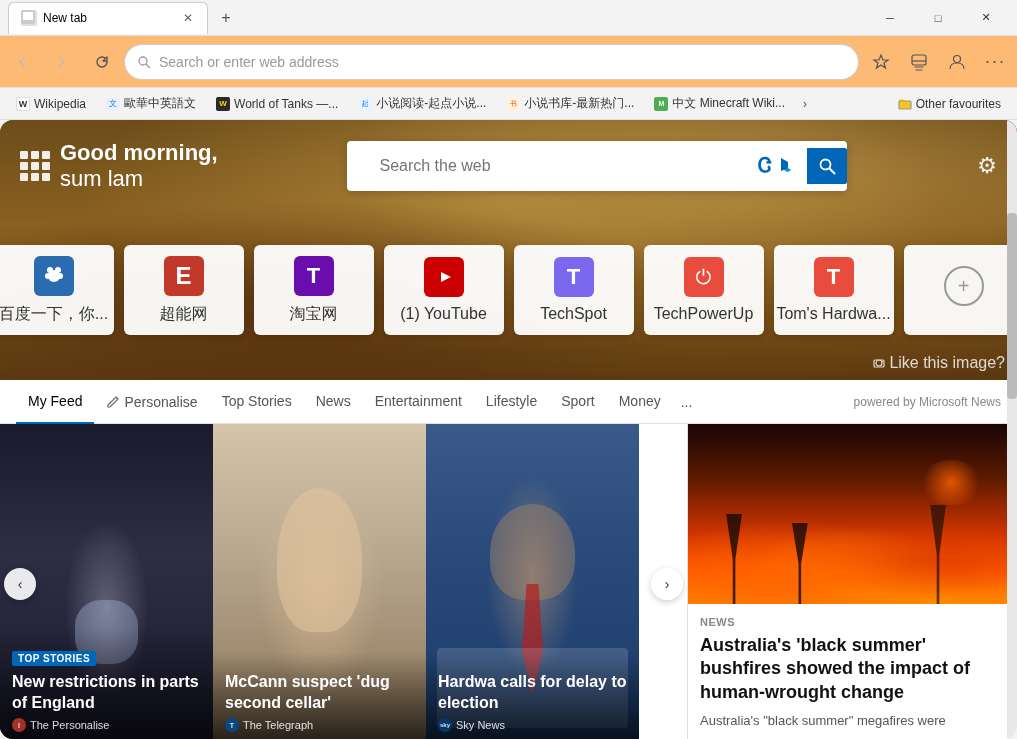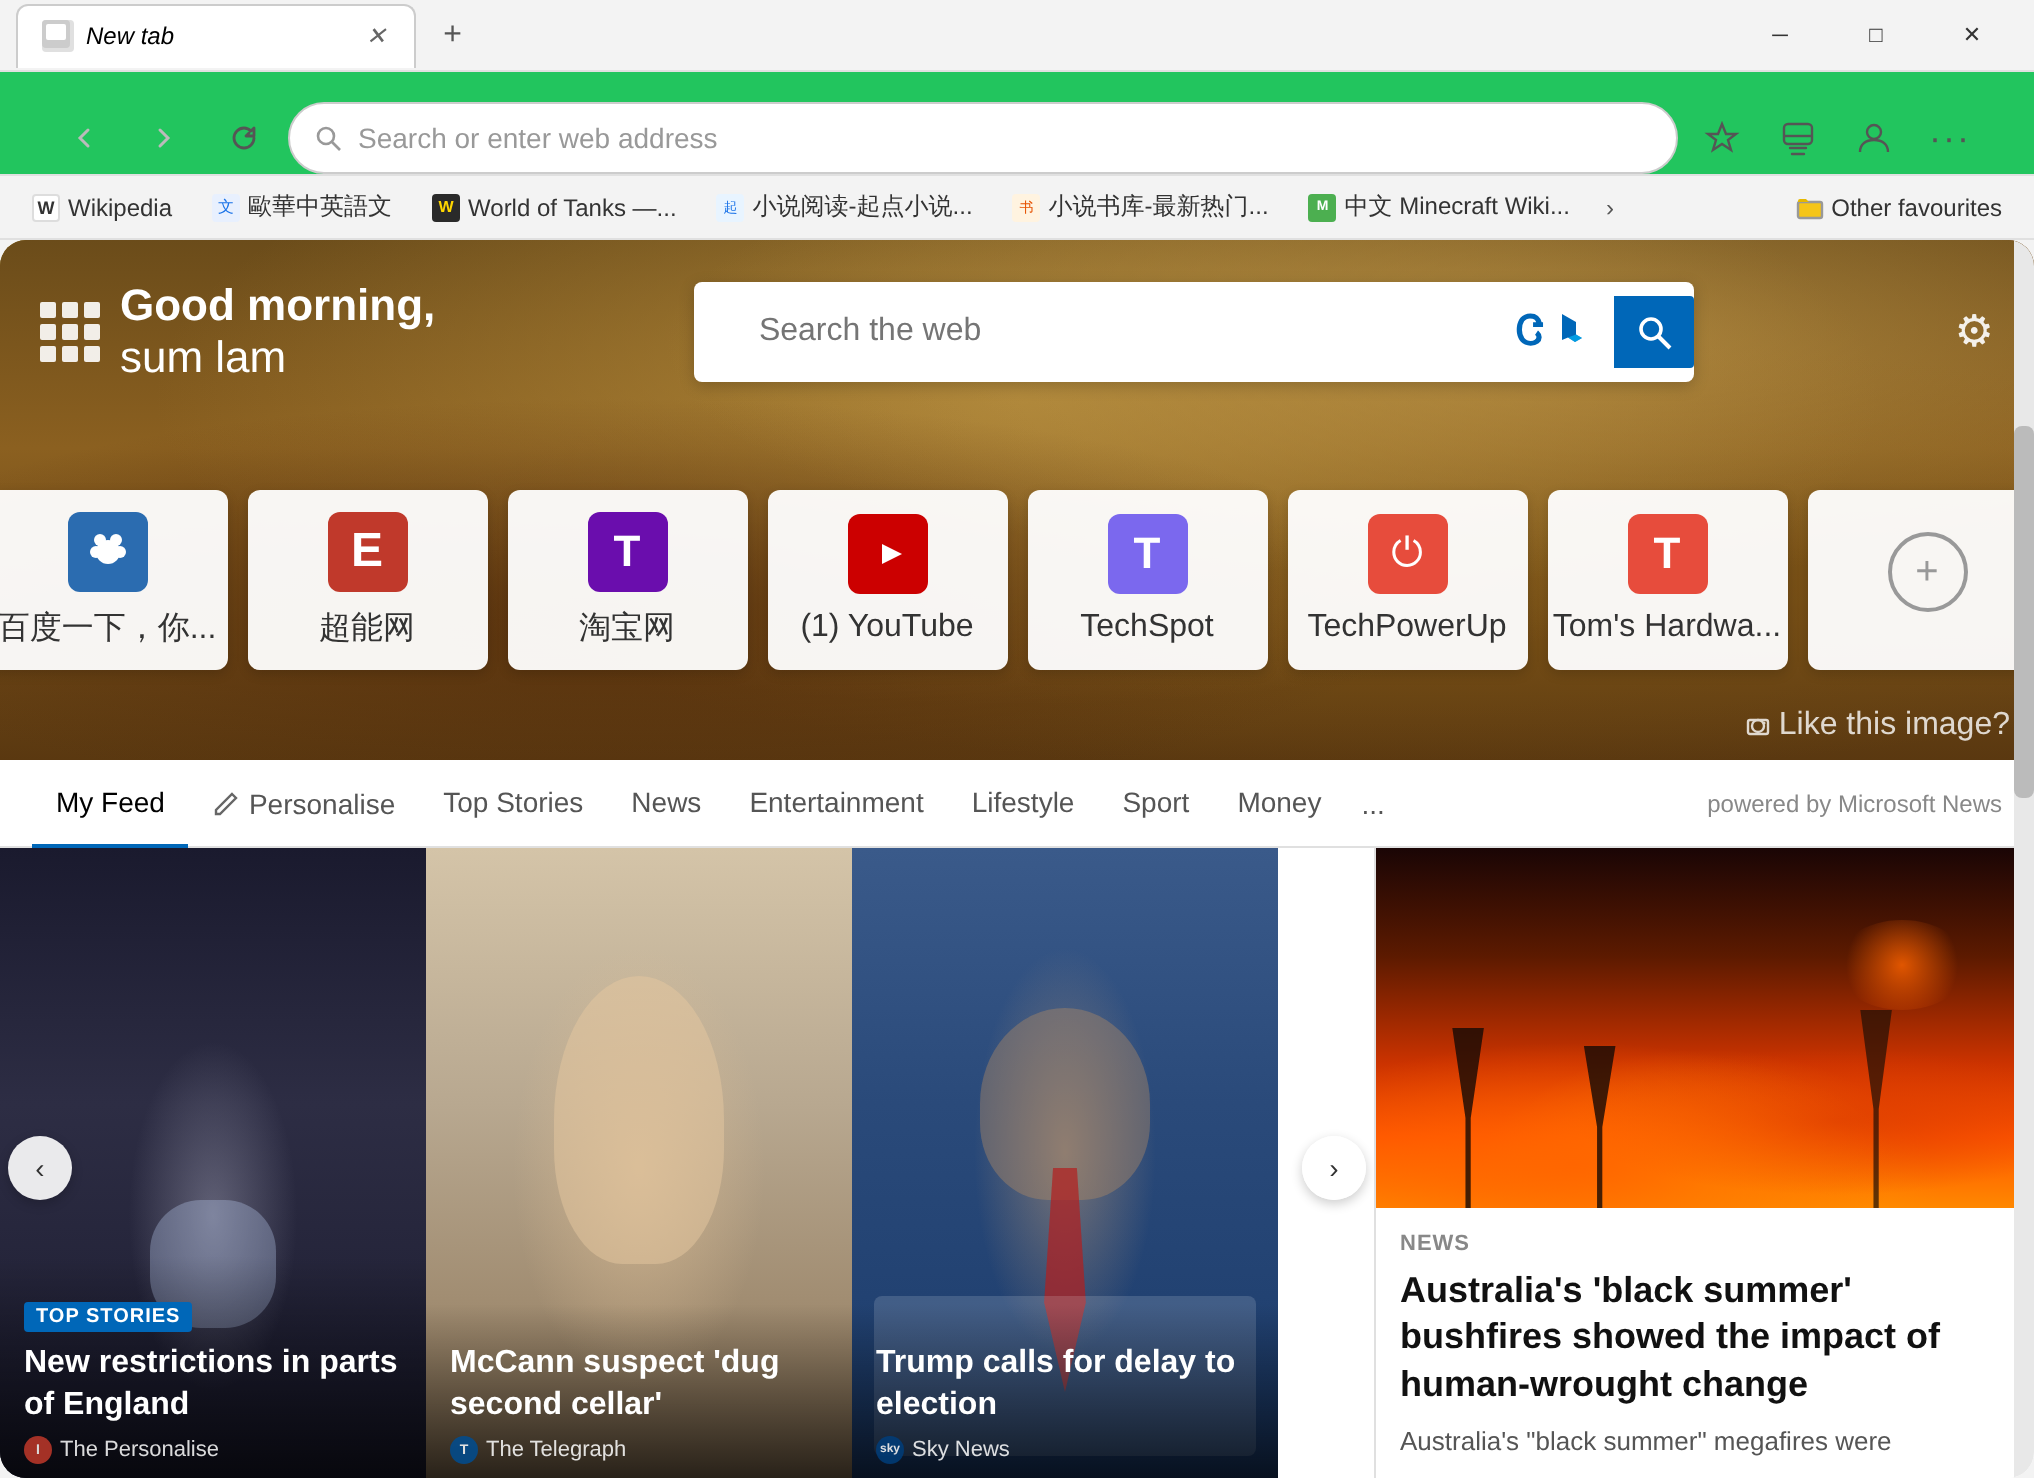--- a/index.html
+++ b/index.html
@@ -10,21 +10,21 @@
 
     
     .title-bar {
       background: #f3f3f3;
       height: 36px;
       display: flex;
       align-items: center;
       padding: 0 8px;
       border-bottom: 1px solid #e0e0e0;
     }
-    .tab-area { display: flex; align-items: center; flex: 1; font-style: italic; }
+    .tab-area { display: flex; align-items: center; flex: 1; }
     .tab {
       display: flex; align-items: center;
       background: white;
       border: 1px solid #ccc;
       border-bottom: none;
       border-radius: 6px 6px 0 0;
       padding: 4px 12px;
       min-width: 200px;
       max-width: 244px;
       height: 32px;
@@ -33,25 +33,25 @@
     }
     .tab-icon { width: 16px; height: 16px; background: #e0e0e0; border-radius: 2px; flex-shrink: 0; }
     .tab-label { flex: 1; white-space: nowrap; overflow: hidden; text-overflow: ellipsis; }
     .tab-close { color: #666; cursor: pointer; font-size: 12px; padding: 2px; border-radius: 50%; }
     .new-tab-btn { margin-left: 4px; width: 28px; height: 28px; display: flex; align-items: center; justify-content: center; border-radius: 50%; cursor: pointer; font-size: 16px; color: #555; }
     .window-controls { display: flex; gap: 2px; margin-left: auto; }
     .win-btn { width: 46px; height: 32px; display: flex; align-items: center; justify-content: center; cursor: pointer; font-size: 11px; color: #333; }
 
     
     .nav-bar {
-      background: #22c55e;
+      background: #fdba74;
       height: 52px;
       display: flex;
-      align-items: flex-end;
-      padding: 0 24px;
+      align-items: center;
+      padding: 0 4px;
       gap: 4px;
       border-bottom: 1px solid #e0e0e0;
     }
     .nav-btn { width: 36px; height: 36px; display: flex; align-items: center; justify-content: center; border-radius: 50%; cursor: pointer; color: #333; font-size: 16px; }
     .nav-btn.disabled { color: #bbb; cursor: default; }
     .address-bar {
       flex: 1;
       height: 36px;
       background: white;
       border: 1px solid #ccc;
@@ -646,21 +646,21 @@
               <div style="position:absolute;inset:0;background:linear-gradient(180deg,#3a5a8a 0%,#2a4a7a 40%,#1a3a6a 100%);"></div>
 
               <div style="position:absolute;top:10%;left:25%;width:50%;height:75%;background:radial-gradient(ellipse,rgba(200,160,120,0.5) 0%,transparent 60%);"></div>
               <div style="position:absolute;top:25%;left:30%;width:40%;height:30%;background:rgba(180,140,100,0.4);border-radius:50% 50% 40% 40%;"></div>
 
               <div style="position:absolute;top:50%;left:43%;width:14%;height:35%;background:rgba(180,30,30,0.7);clip-path:polygon(30% 0%,70% 0%,85% 60%,50% 100%,15% 60%);"></div>
 
               <div style="position:absolute;bottom:5%;left:5%;right:5%;height:25%;background:rgba(255,255,255,0.15);border-radius:4px;"></div>
             </div>
             <div class="news-overlay">
-              <div class="news-title">Trump calls for delay to election</div>
+              <div class="news-title">Hardwa calls for delay to election</div>
               <div class="news-source">
                 <div class="source-icon sky" style="font-size:6px;">sky</div>
                 <span>Sky News</span>
               </div>
             </div>
           </div>
 
           <div class="carousel-arrow right">›</div>
 
         </div>

